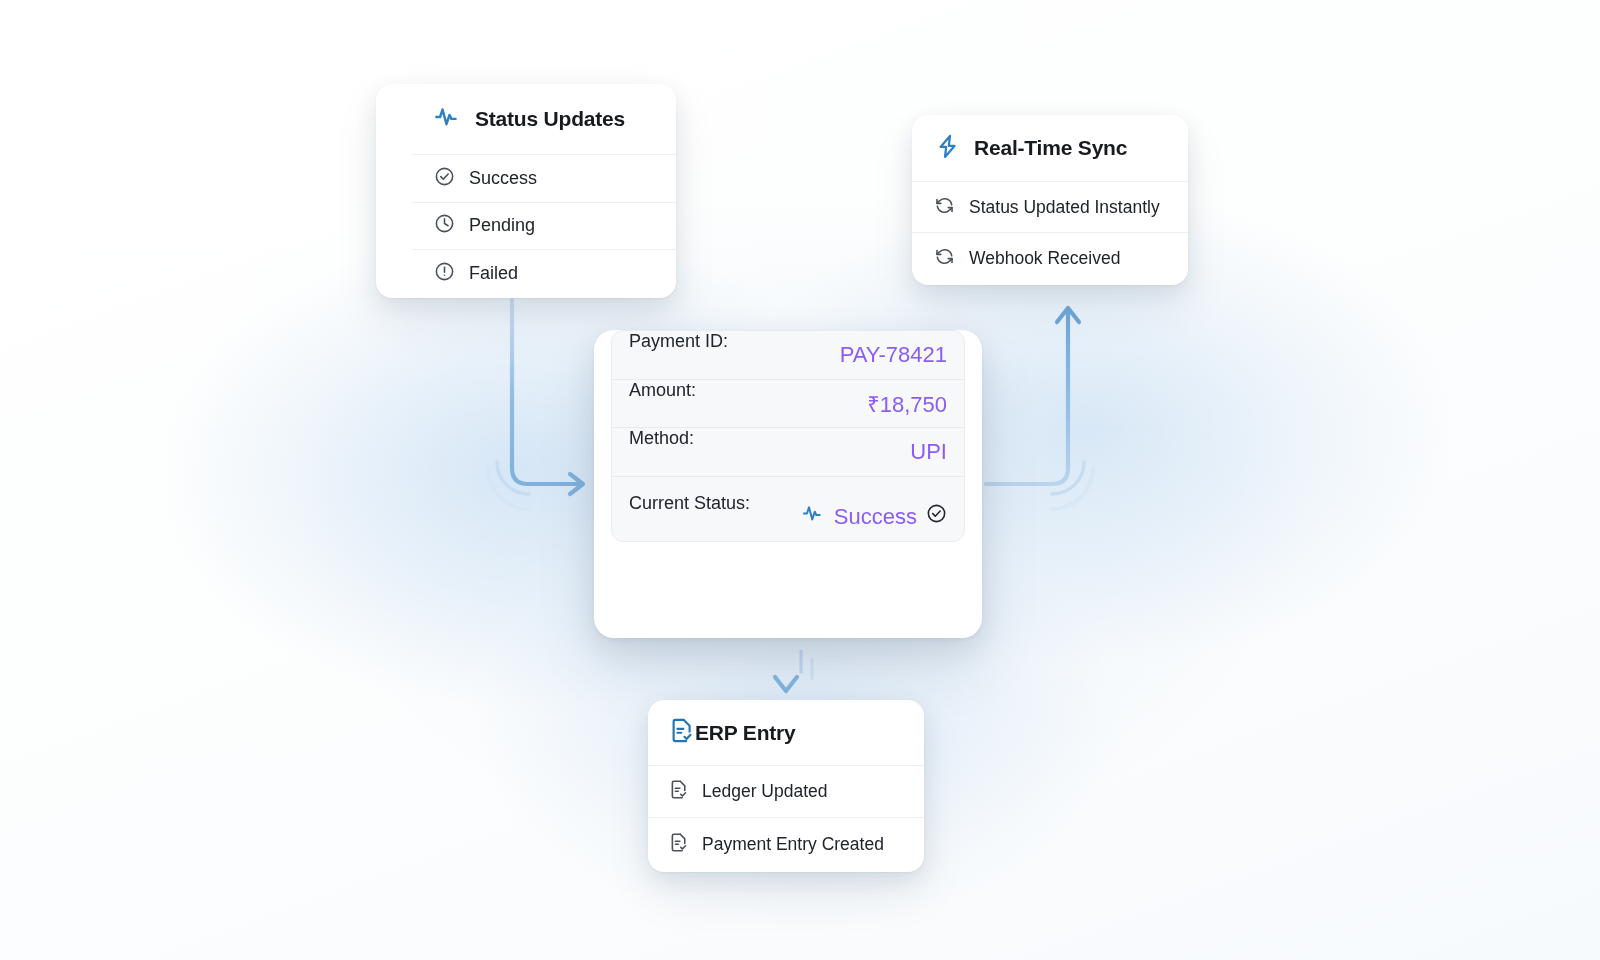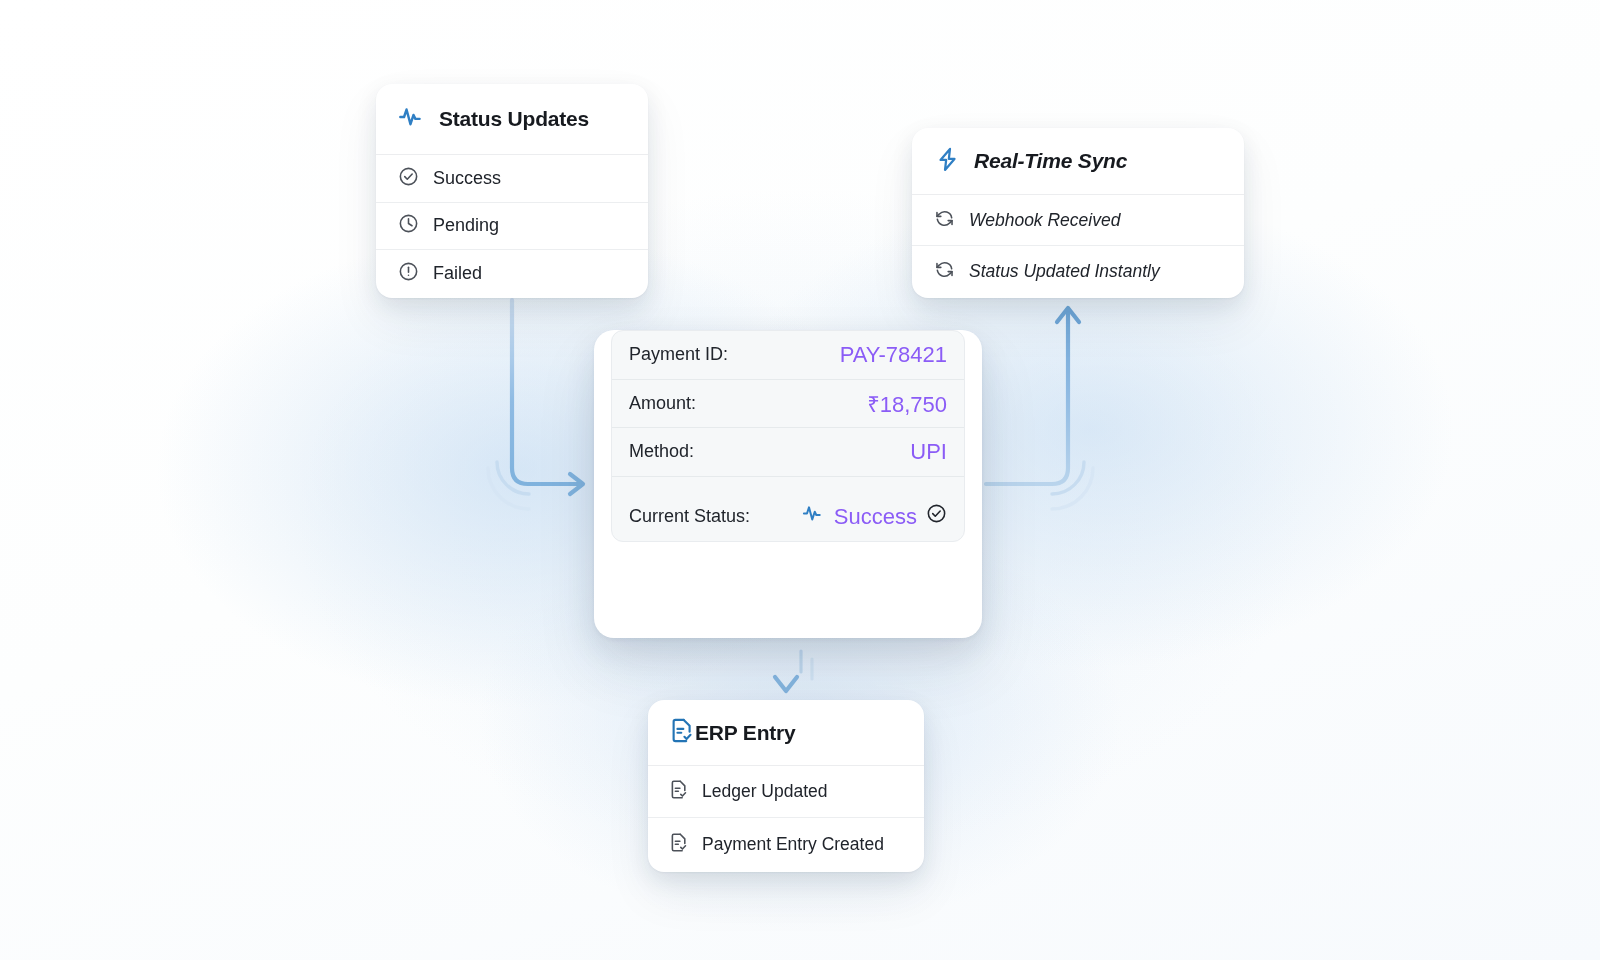--- a/index.html
+++ b/index.html
@@ -63,31 +63,31 @@
 
   .row-label {
     color: #20242b;
   }
 
   .ico { flex: none; display: block; }
 
   
   #status-updates {
     left: 376px; top: 84px;
-    width: 272px; height: 214px;
+    width: 300px; height: 214px; padding-left: 36px;
   }
   #status-updates .card-head { height: 71px; padding: 0 22px; gap: 13px; }
   #status-updates .card-title { font-size: 21px; }
   #status-updates .row { height: 47.6px; padding: 0 22px; gap: 14px; }
   #status-updates .row-label { font-size: 18px; }
 
   
   #realtime-sync {
-    left: 912px; top: 128px;
-    width: 332px; height: 170px; font-style: italic;
+    left: 912px; top: 115px;
+    width: 276px; height: 170px;
   }
   #realtime-sync .card-head { height: 67px; padding: 0 22px; gap: 13px; }
   #realtime-sync .card-title { font-size: 21px; }
   #realtime-sync .row { height: 51px; padding: 0 22px; gap: 14px; }
   #realtime-sync .row-label { font-size: 17.5px; }
 
   
   #erp-entry {
     left: 648px; top: 700px;
     width: 276px; height: 172px;
@@ -124,21 +124,20 @@
 
   .ps-details {
     margin: 0 17px 18px 17px;
     border: 1px solid #e9ecef;
     border-radius: 12px;
     background: #f6f8f9;
     overflow: hidden;
   }
   .ps-row {
     display: flex;
-    align-items: center;
     justify-content: space-between;
     height: 48.5px;
     padding: 0 17px;
     border-bottom: 1px solid #e6eaec;
   }
   .ps-row:last-child { border-bottom: none; margin-top: 16px; }
   .ps-key { font-size: 18px; color: #21252c; }
   .ps-val {
     font-size: 22px; color: #8b5cf6;
     display: flex; align-items: center; gap: 9px;
@@ -245,33 +244,33 @@
 
   <div class="row">
     <span class="ico">
       <svg width="21" height="21" viewBox="0 0 24 24" fill="none" stroke="#4c5159" stroke-width="1.8" stroke-linecap="round" stroke-linejoin="round">
         <path d="M20.2 11.2 a8.2 8.2 0 0 0 -14 -4.4 L3.4 9.4"></path>
         <path d="M3.8 12.8 a8.2 8.2 0 0 0 14 4.4 l2.8 -2.6"></path>
         <path d="M3.4 5.2 V9.6 H7.8"></path>
         <path d="M20.6 18.8 V14.4 H16.2"></path>
       </svg>
     </span>
-    <span class="row-label">Webhook Received</span>
+    <span class="row-label">Status Updated Instantly</span>
   </div>
 
   <div class="row">
     <span class="ico">
       <svg width="21" height="21" viewBox="0 0 24 24" fill="none" stroke="#4c5159" stroke-width="1.8" stroke-linecap="round" stroke-linejoin="round">
         <path d="M20.2 11.2 a8.2 8.2 0 0 0 -14 -4.4 L3.4 9.4"></path>
         <path d="M3.8 12.8 a8.2 8.2 0 0 0 14 4.4 l2.8 -2.6"></path>
         <path d="M3.4 5.2 V9.6 H7.8"></path>
         <path d="M20.6 18.8 V14.4 H16.2"></path>
       </svg>
     </span>
-    <span class="row-label">Status Updated Instantly</span>
+    <span class="row-label">Webhook Received</span>
   </div>
 </div>
 
 <div class="card" id="payment-status">
 
   <div class="ps-details">
     <div class="ps-row">
       <span class="ps-key">Payment ID:</span>
       <span class="ps-val">PAY-78421</span>
     </div>

